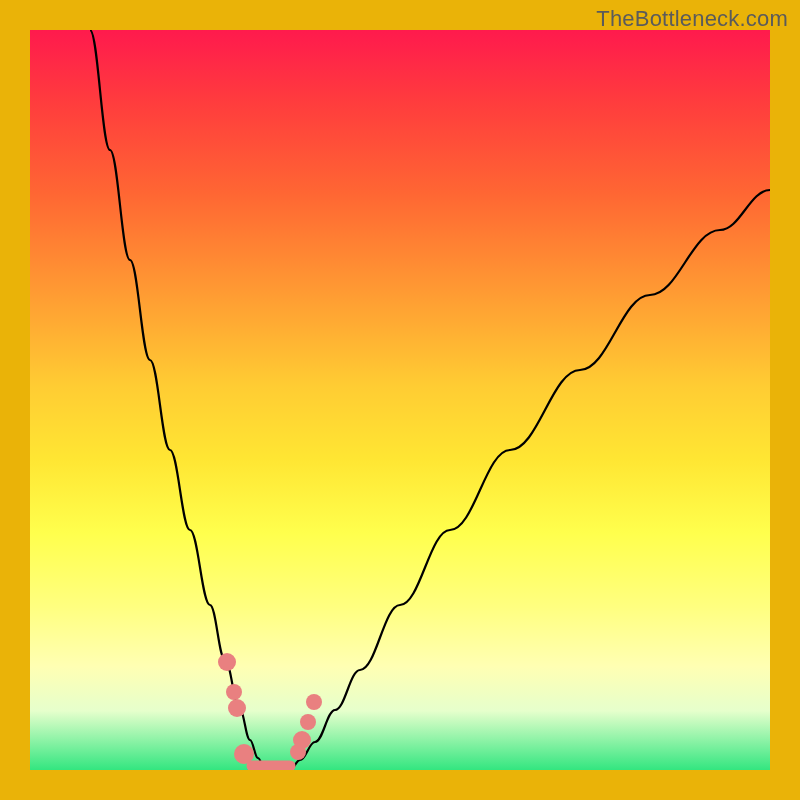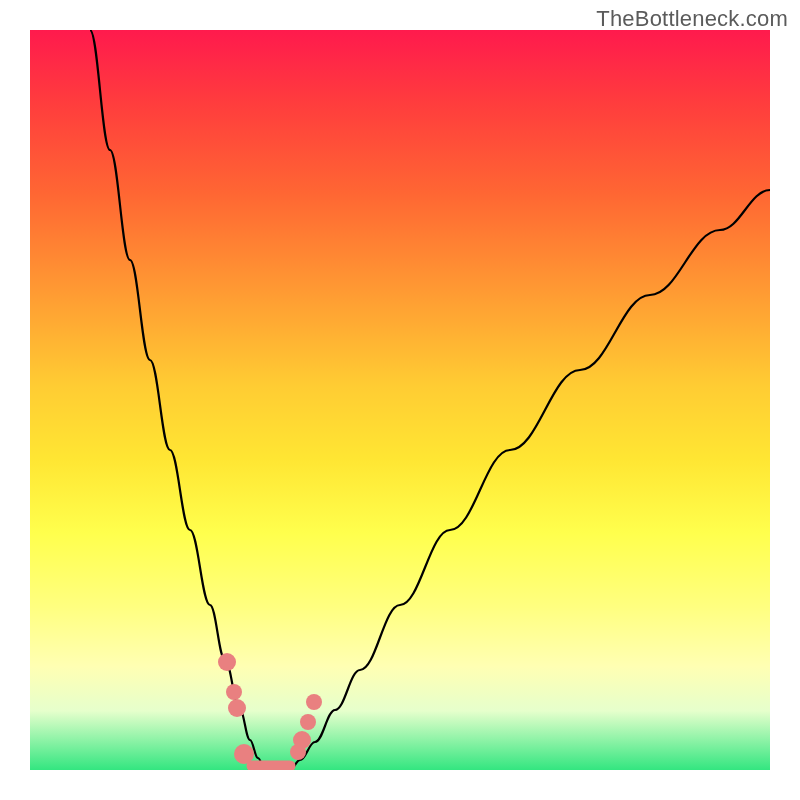--- a/index.html
+++ b/index.html
@@ -1,21 +1,21 @@
 <!DOCTYPE html>
 <html><head>
 <meta charset="utf-8">
 <style>
   * { margin: 0; padding: 0; box-sizing: border-box; }
   html, body { width: 800px; height: 800px; overflow: hidden; background: #000; }
   .frame {
     position: relative;
     width: 800px;
     height: 800px;
-    background: #ffffff;
+    background: #eab308;
     padding-left: 40px;
   }
   .plot-area {
     position: absolute;
     left: 30px;
     top: 30px;
     width: 740px;
     height: 740px;
     background: linear-gradient(to bottom,
       #ff1a4d 0%,

